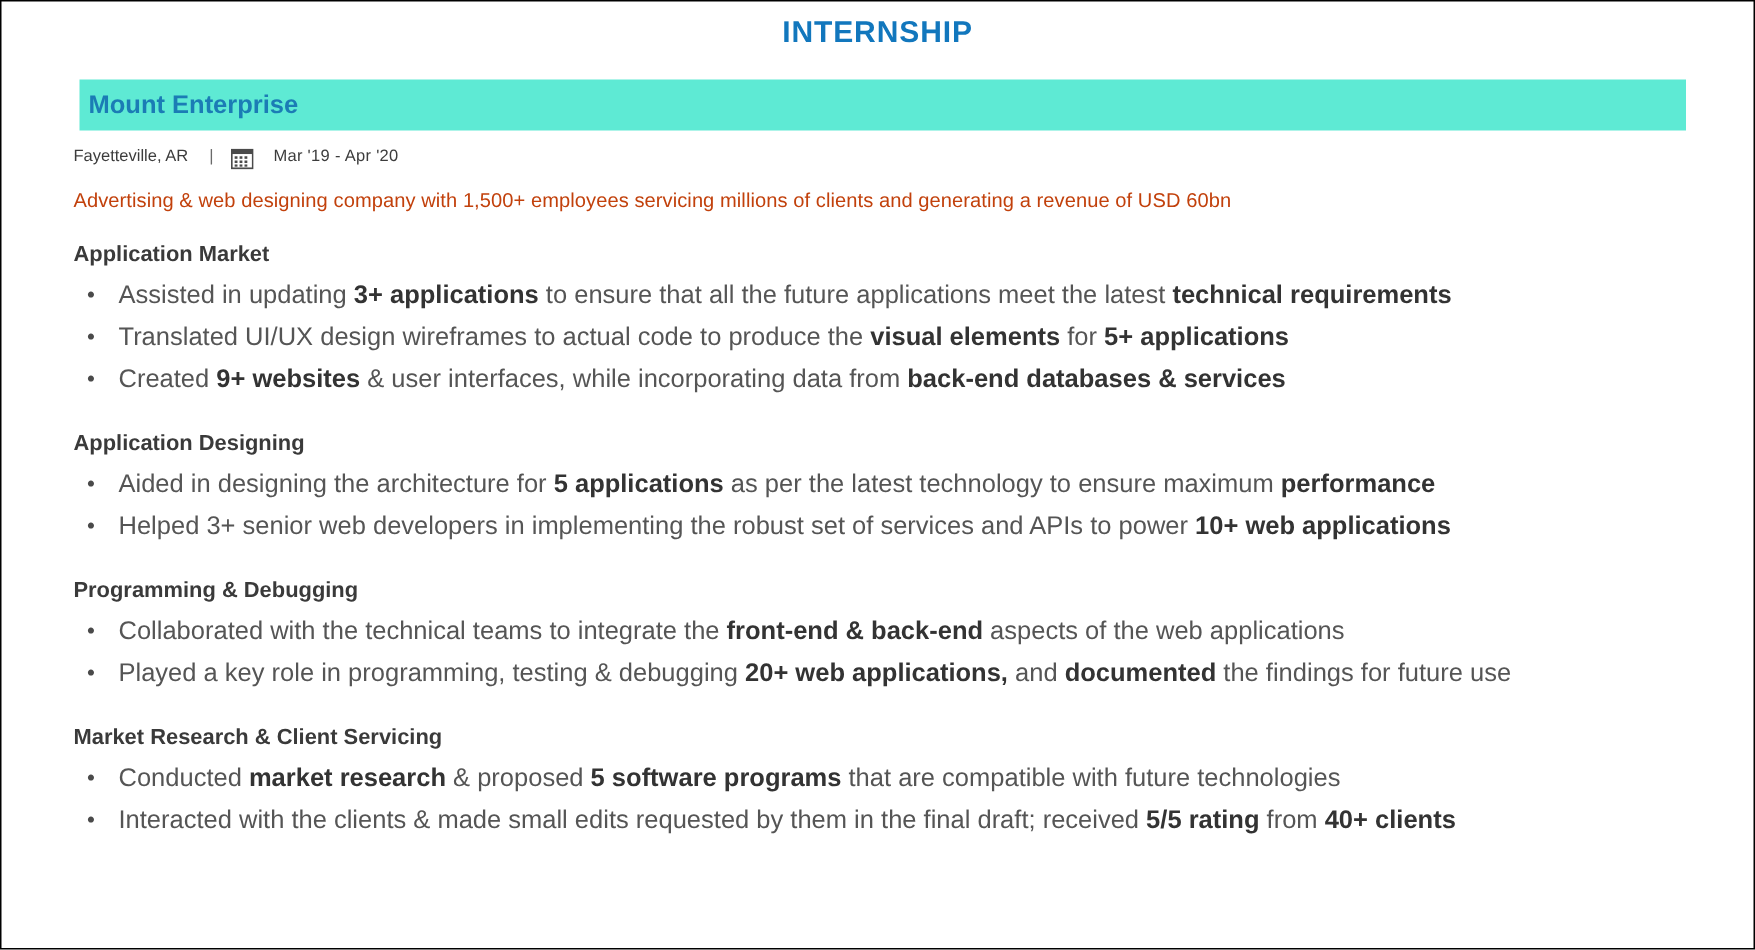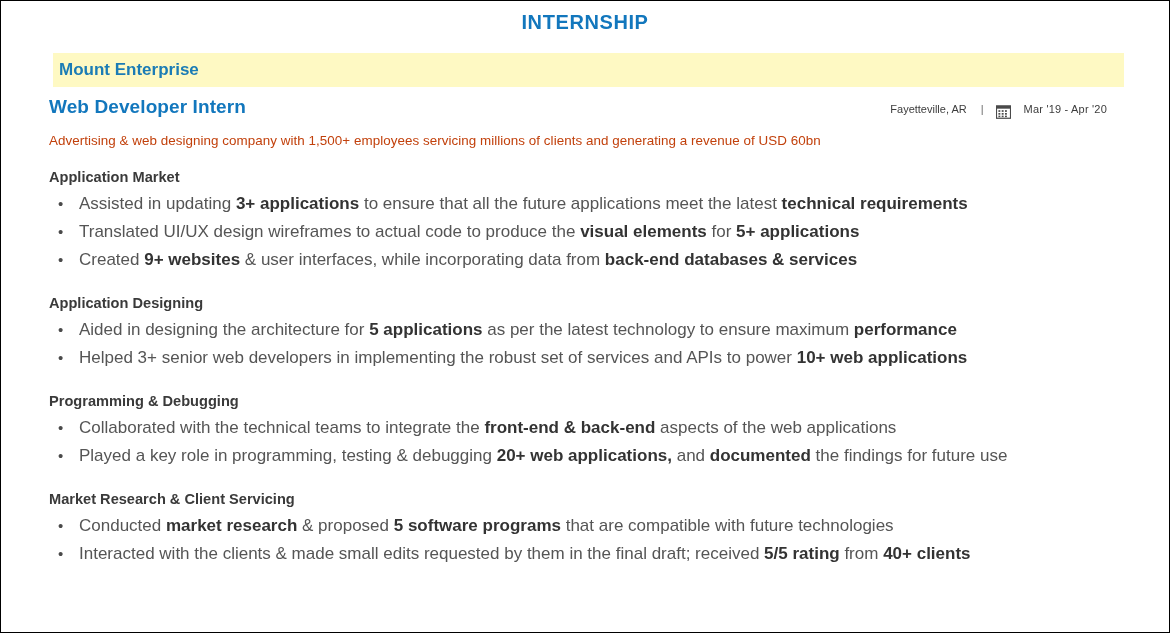--- a/index.html
+++ b/index.html
@@ -26,21 +26,21 @@
     text-align: center;
     color: #1277bd;
     font-size: 20px;
     font-weight: bold;
     letter-spacing: 0.6px;
     padding-top: 10px;
     padding-bottom: 6px;
   }
   .company-band {
     margin: 13px 45px 0 52px;
-    background: #fef9c3;
+    background: #5eead4;
     height: 34px;
     display: flex;
     align-items: center;
     padding-left: 6px;
     box-sizing: border-box;
   }
   .company-name {
     color: #1b7cb5;
     font-size: 17px;
     font-weight: bold;
@@ -119,21 +119,20 @@
 
 <div class="page">
 
   <div class="section-title">INTERNSHIP</div>
 
   <div class="company-band">
     <span class="company-name">Mount Enterprise</span>
   </div>
 
   <div class="role-row">
-    <span class="role-title">Web Developer Intern</span>
     <span class="meta">
       <span class="loc">Fayetteville, AR</span>
       <span class="sep">|</span>
       <span class="cal-icon">
         <svg width="15" height="15" viewBox="0 0 16 16" aria-hidden="true">
           <rect x="0.5" y="2" width="15" height="13.2" fill="#ffffff" stroke="#4a4a4a" stroke-width="1.3"></rect>
           <rect x="0.5" y="2" width="15" height="3" fill="#4a4a4a"></rect>
           <g fill="#4a4a4a">
             <rect x="2.6" y="6.6" width="2" height="1.8"></rect>
             <rect x="6.1" y="6.6" width="2" height="1.8"></rect>

